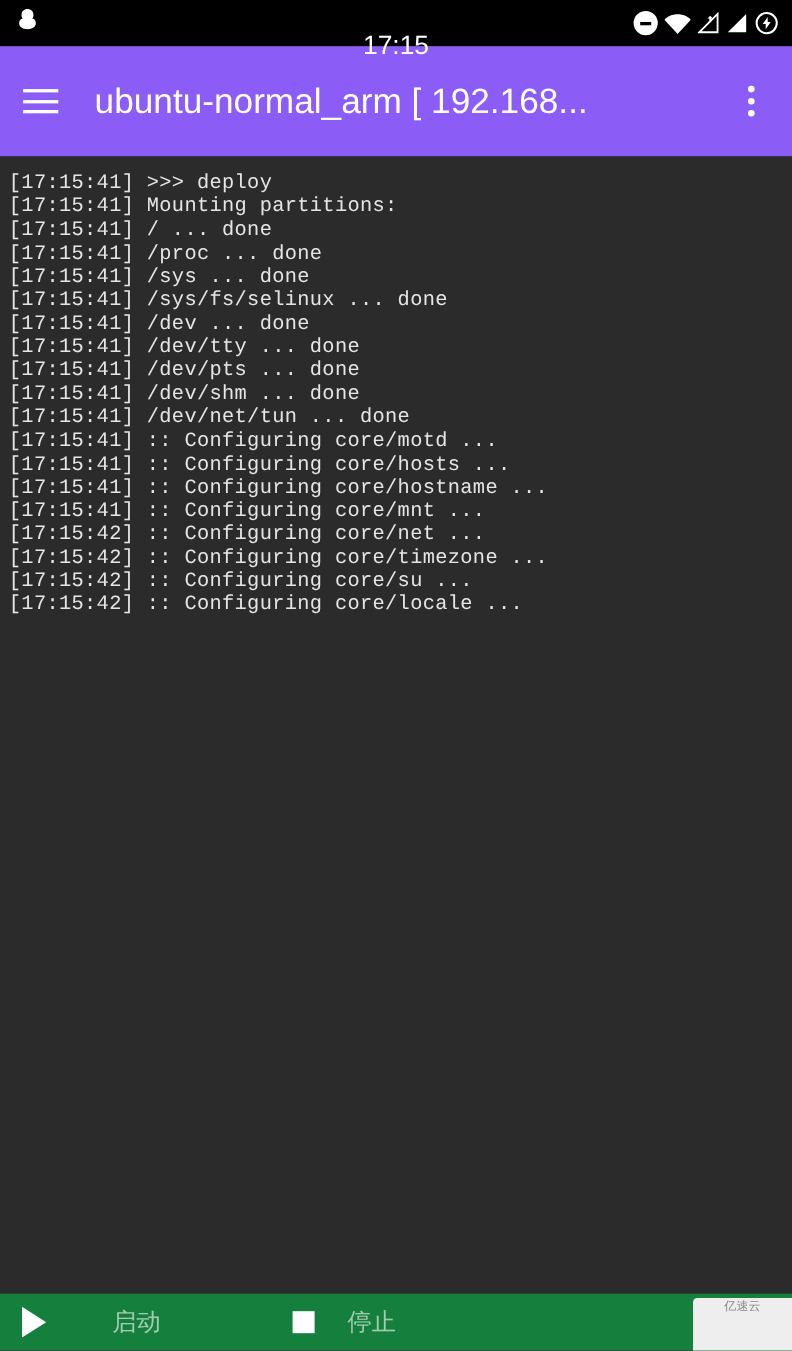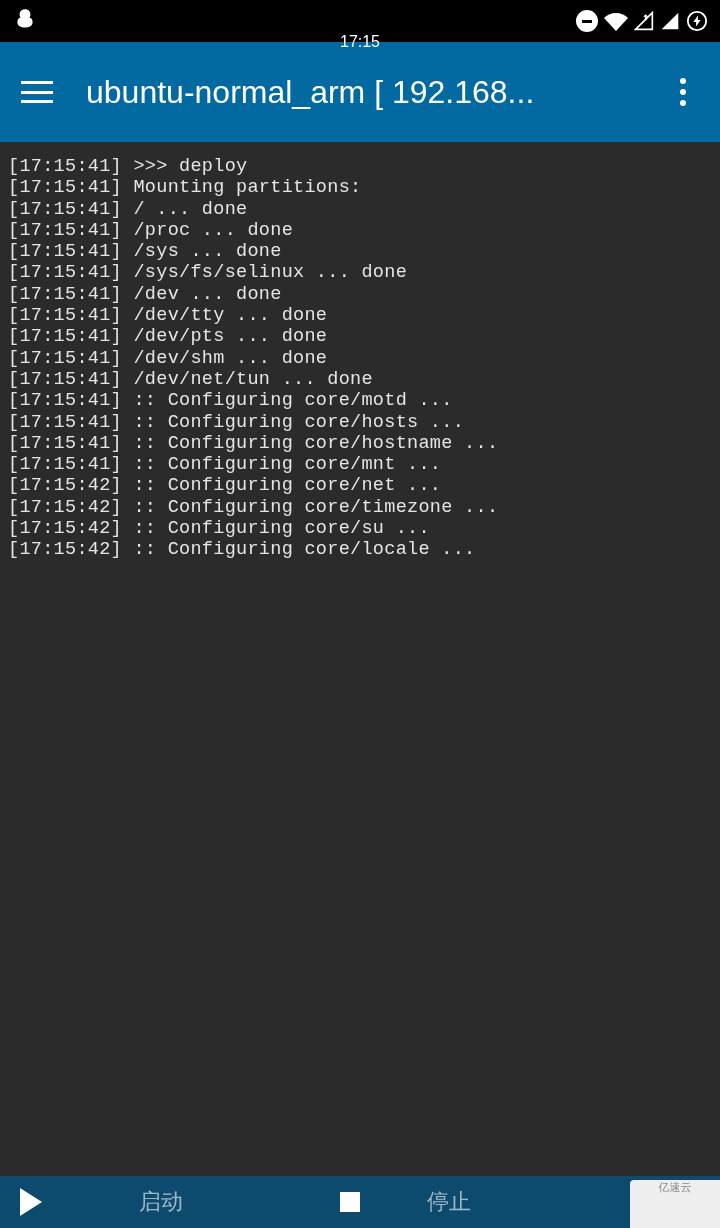--- a/index.html
+++ b/index.html
@@ -16,36 +16,36 @@
       background: #000;
       display: flex;
       align-items: center;
       justify-content: space-between;
       padding: 0 12px;
       color: #fff;
     }
     .status-left svg { width: 26px; height: 26px; fill: #fff; }
     .status-center {
       font-family: sans-serif;
-      font-size: 16px;
+      font-size: 24px;
       font-weight: 500;
       position: absolute;
       left: 50%;
       transform: translateX(-50%);
       margin-top: 41px;
     }
     .status-right {
       display: flex;
       align-items: center;
       gap: 6px;
     }
     .status-right svg { fill: #fff; }
     .app-bar {
       height: 100px;
-      background: #0369a1;
+      background: #8b5cf6;
       display: flex;
       align-items: center;
       padding: 0 16px;
       color: #fff;
     }
     .menu-btn {
       width: 42px;
       height: 42px;
       display: flex;
       align-items: center;
@@ -99,26 +99,25 @@
       white-space: pre;
       font-family: "Courier New", monospace;
       letter-spacing: 0.3px;
     }
     .bottom-bar {
       position: absolute;
       bottom: 0;
       left: 0;
       right: 0;
       height: 52px;
-      background: #0c4a6e;
+      background: #15803d;
       display: flex;
       align-items: center;
       padding: 0 20px;
       color: #fff;
-      gap: 37px;
     }
     .play-icon {
       width: 0;
       height: 0;
       border-left: 22px solid #fff;
       border-top: 14px solid transparent;
       border-bottom: 14px solid transparent;
       margin-right: 60px;
     }
     .bottom-label {

